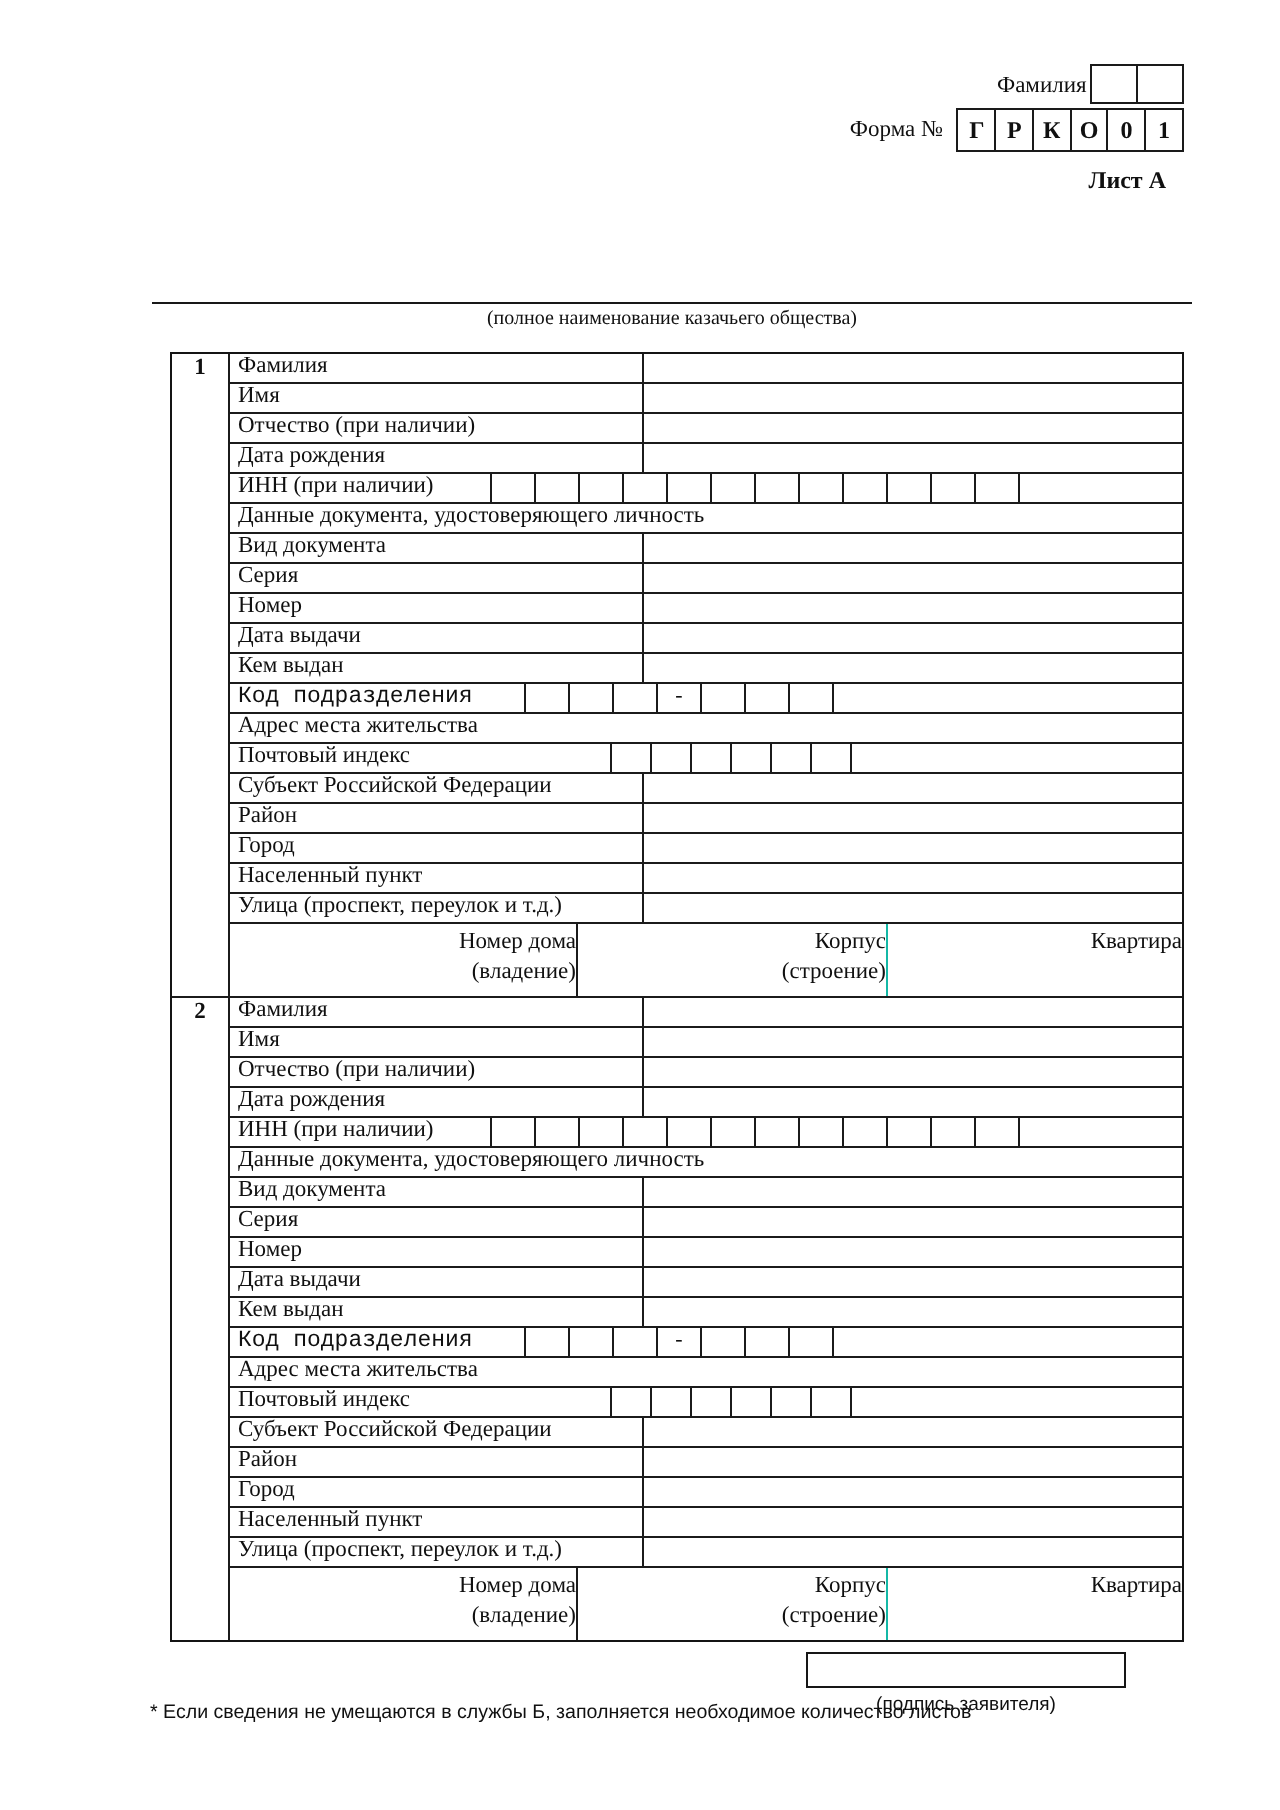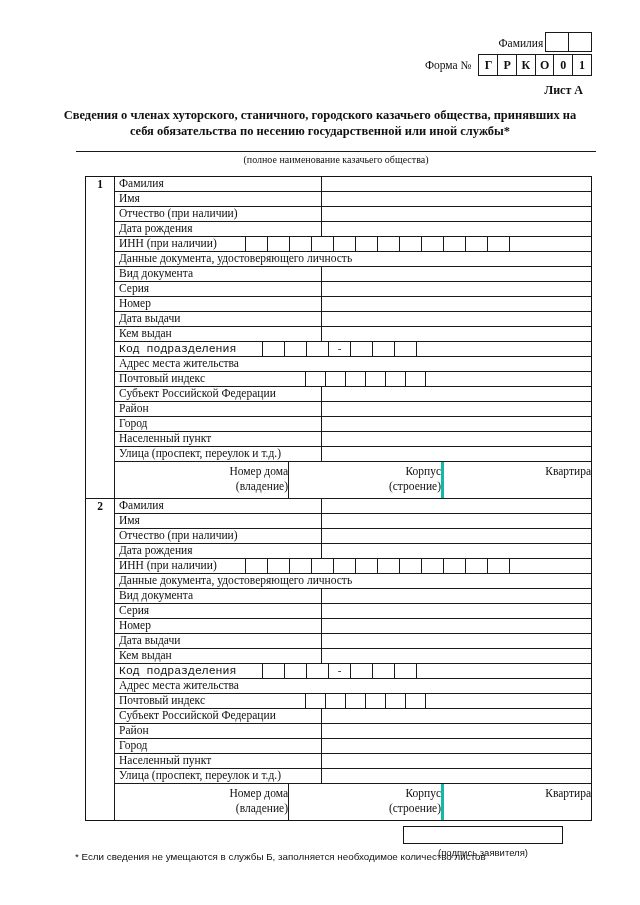--- a/index.html
+++ b/index.html
@@ -52,21 +52,21 @@
   .full { flex:1; padding-left:4px; font-size:11.5px; line-height:13.5px; white-space:nowrap; overflow:hidden; }
   .bx {
     width:22px; border-right:1px solid #1b1b1b; box-sizing:border-box;
     text-align:center; font-size:11px; line-height:13px;
   }
   .bx.p { width:20px; }
   .fill { flex:1; }
   .r.triple { height:36px; }
   .c1, .c2, .c3 { box-sizing:border-box; padding:2px 0 0 4px; font-size:11.5px; line-height:15px;text-align:right; }
   .c1 { width:174px; border-right:1px solid #1b1b1b; }
-  .c2 { width:155px; border-right:3px solid #14b8a6; }
+  .c2 { width:155px; border-right:1px solid #14b8a6; }
   .c3 { flex:1; }
   
   .sig-box { position:absolute; left:403px; top:826px; width:160px; height:18px; border:1.4px solid #161616; box-sizing:border-box; }
   .sig-cap { position:absolute; left:403px; top:847px; width:160px; text-align:center; font-size:9.5px; font-family:"Liberation Sans", sans-serif; }
   .footnote { position:absolute; left:75px; top:851px; font-size:9.8px; font-family:"Liberation Sans", sans-serif; }
 </style>
 </head>
 <body>
 
 <div class="page">
@@ -80,21 +80,20 @@
     <span class="lab">Форма №</span>
     <span class="codecell first">Г</span>
     <span class="codecell">Р</span>
     <span class="codecell">К</span>
     <span class="codecell">О</span>
     <span class="codecell">0</span>
     <span class="codecell">1</span>
   </div>
   <div class="hdr-sheet">Лист А</div>
 
-  <div class="title">Сведения о членах хуторского, станичного, городского казачьего общества, принявших на себя обязательства по несению государственной или иной службы*</div>
   <div class="orgline"></div>
   <div class="orgcap">(полное наименование казачьего общества)</div>
 
   <div class="tbl">
 
     <div class="block">
       <div class="num">1</div>
       <div class="rows">
         <div class="r">
             <div class="lbl">Фамилия</div>

